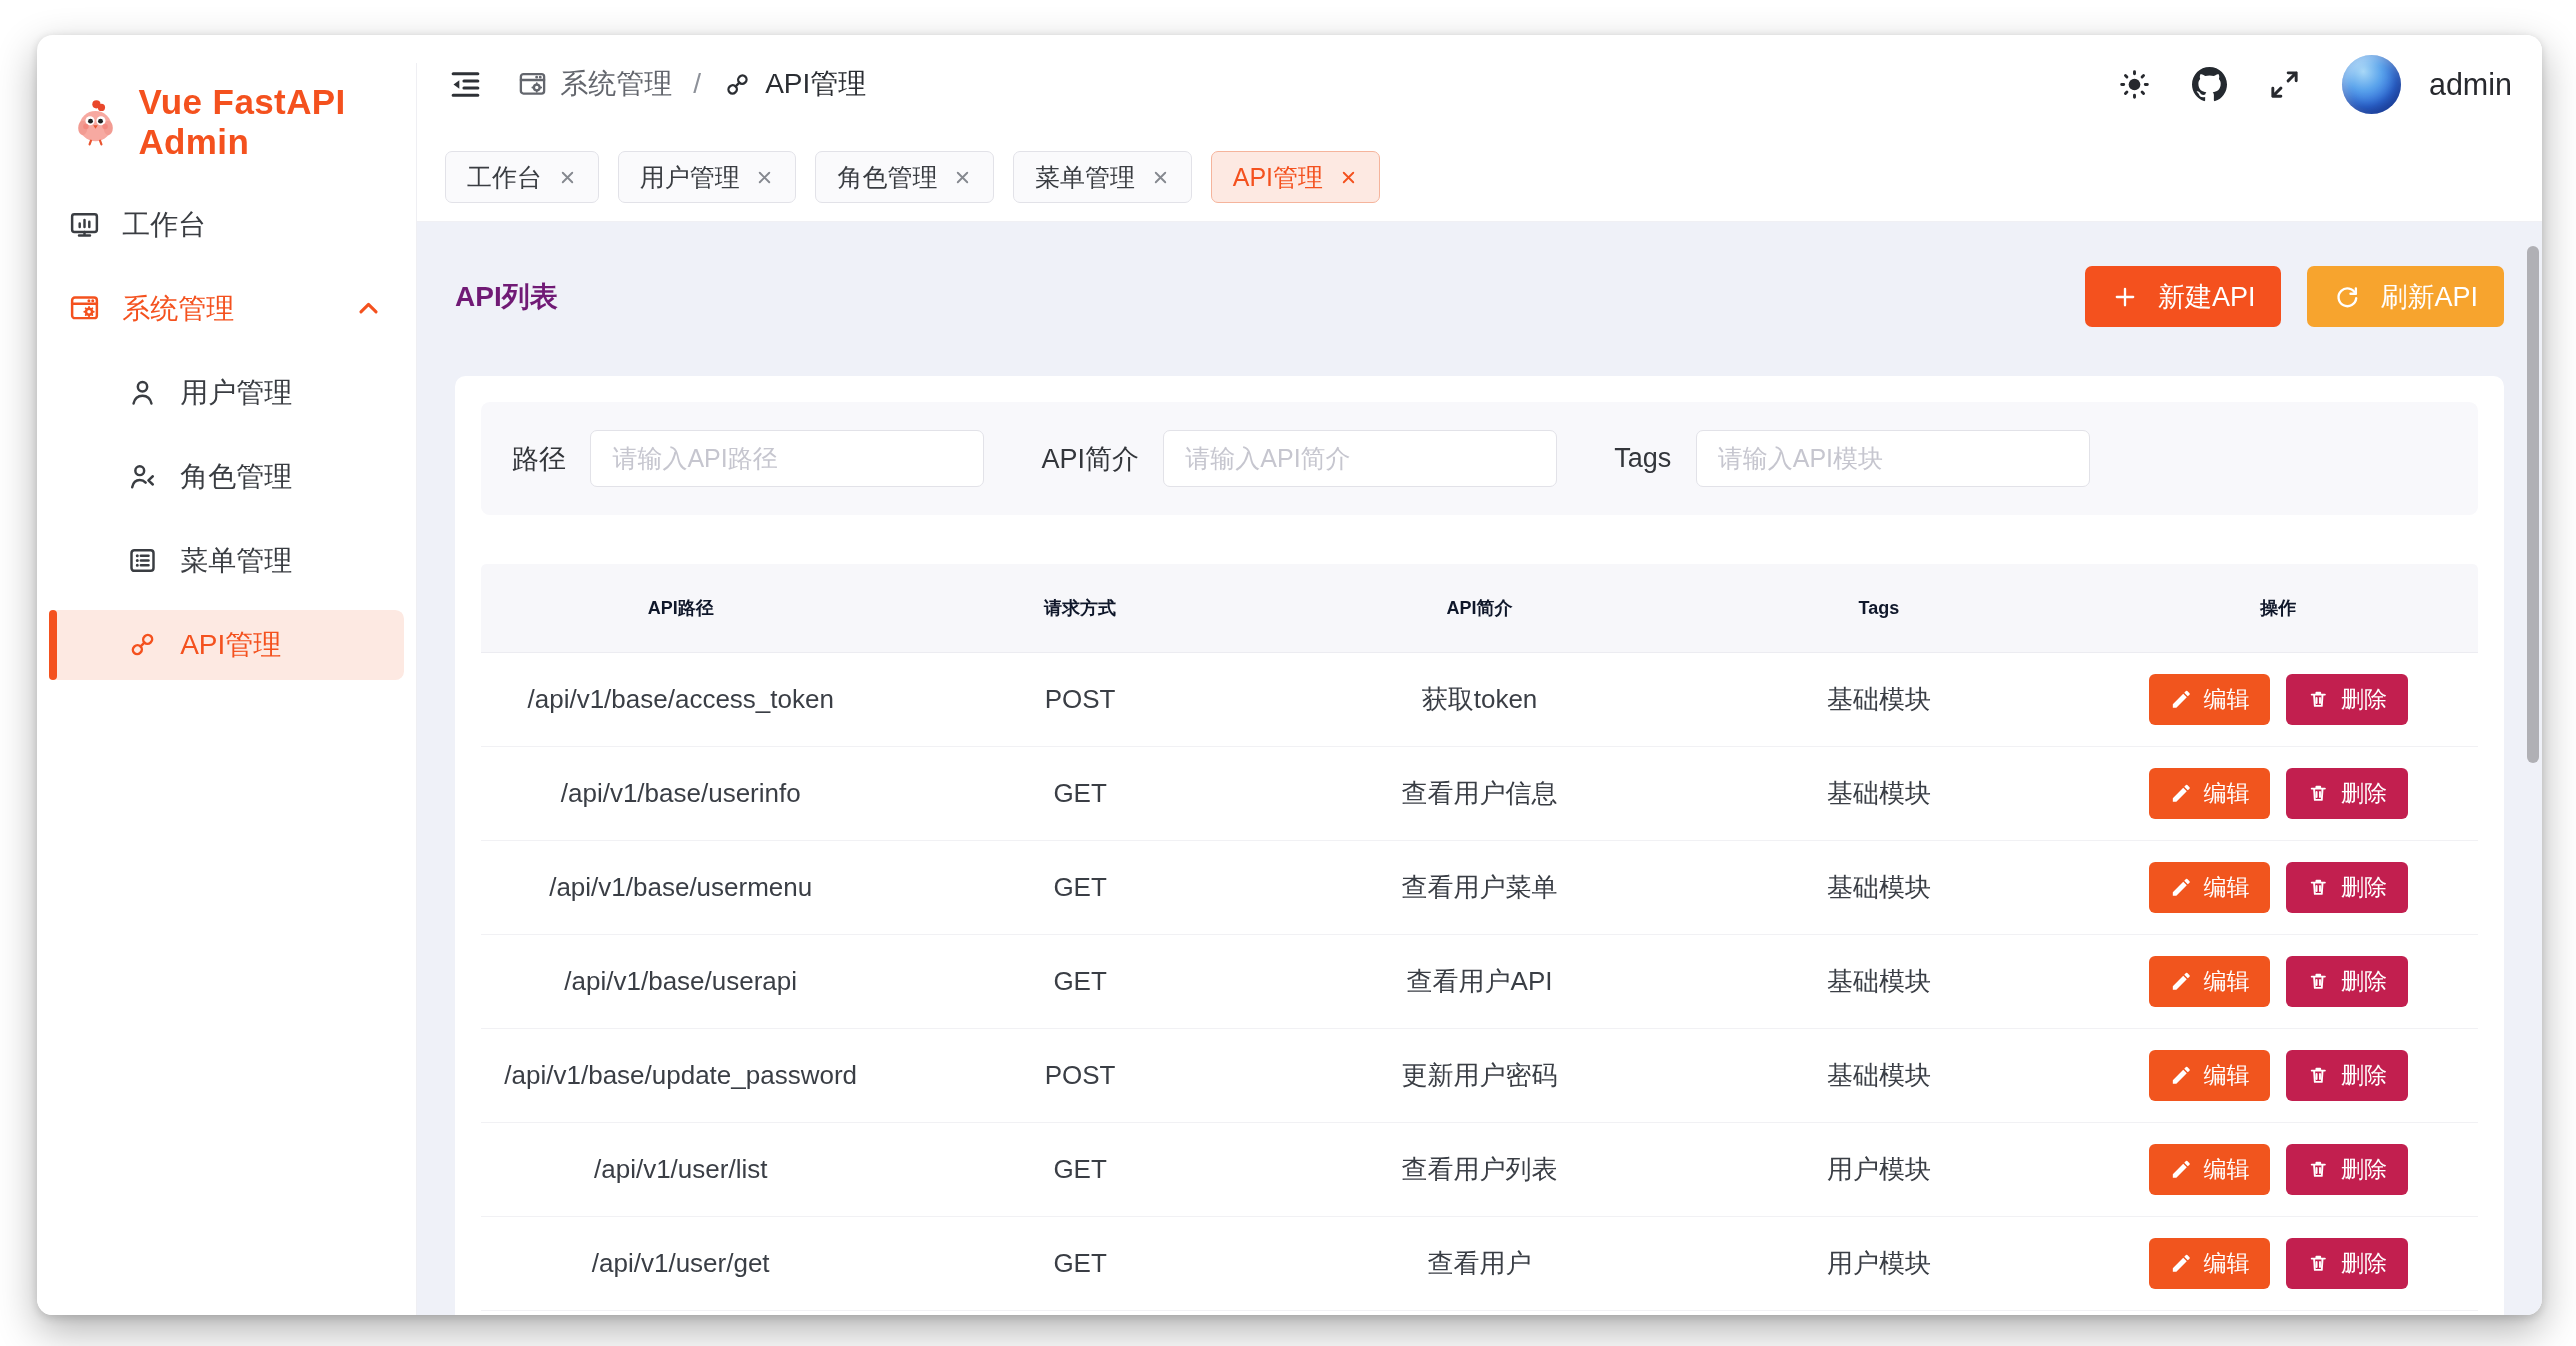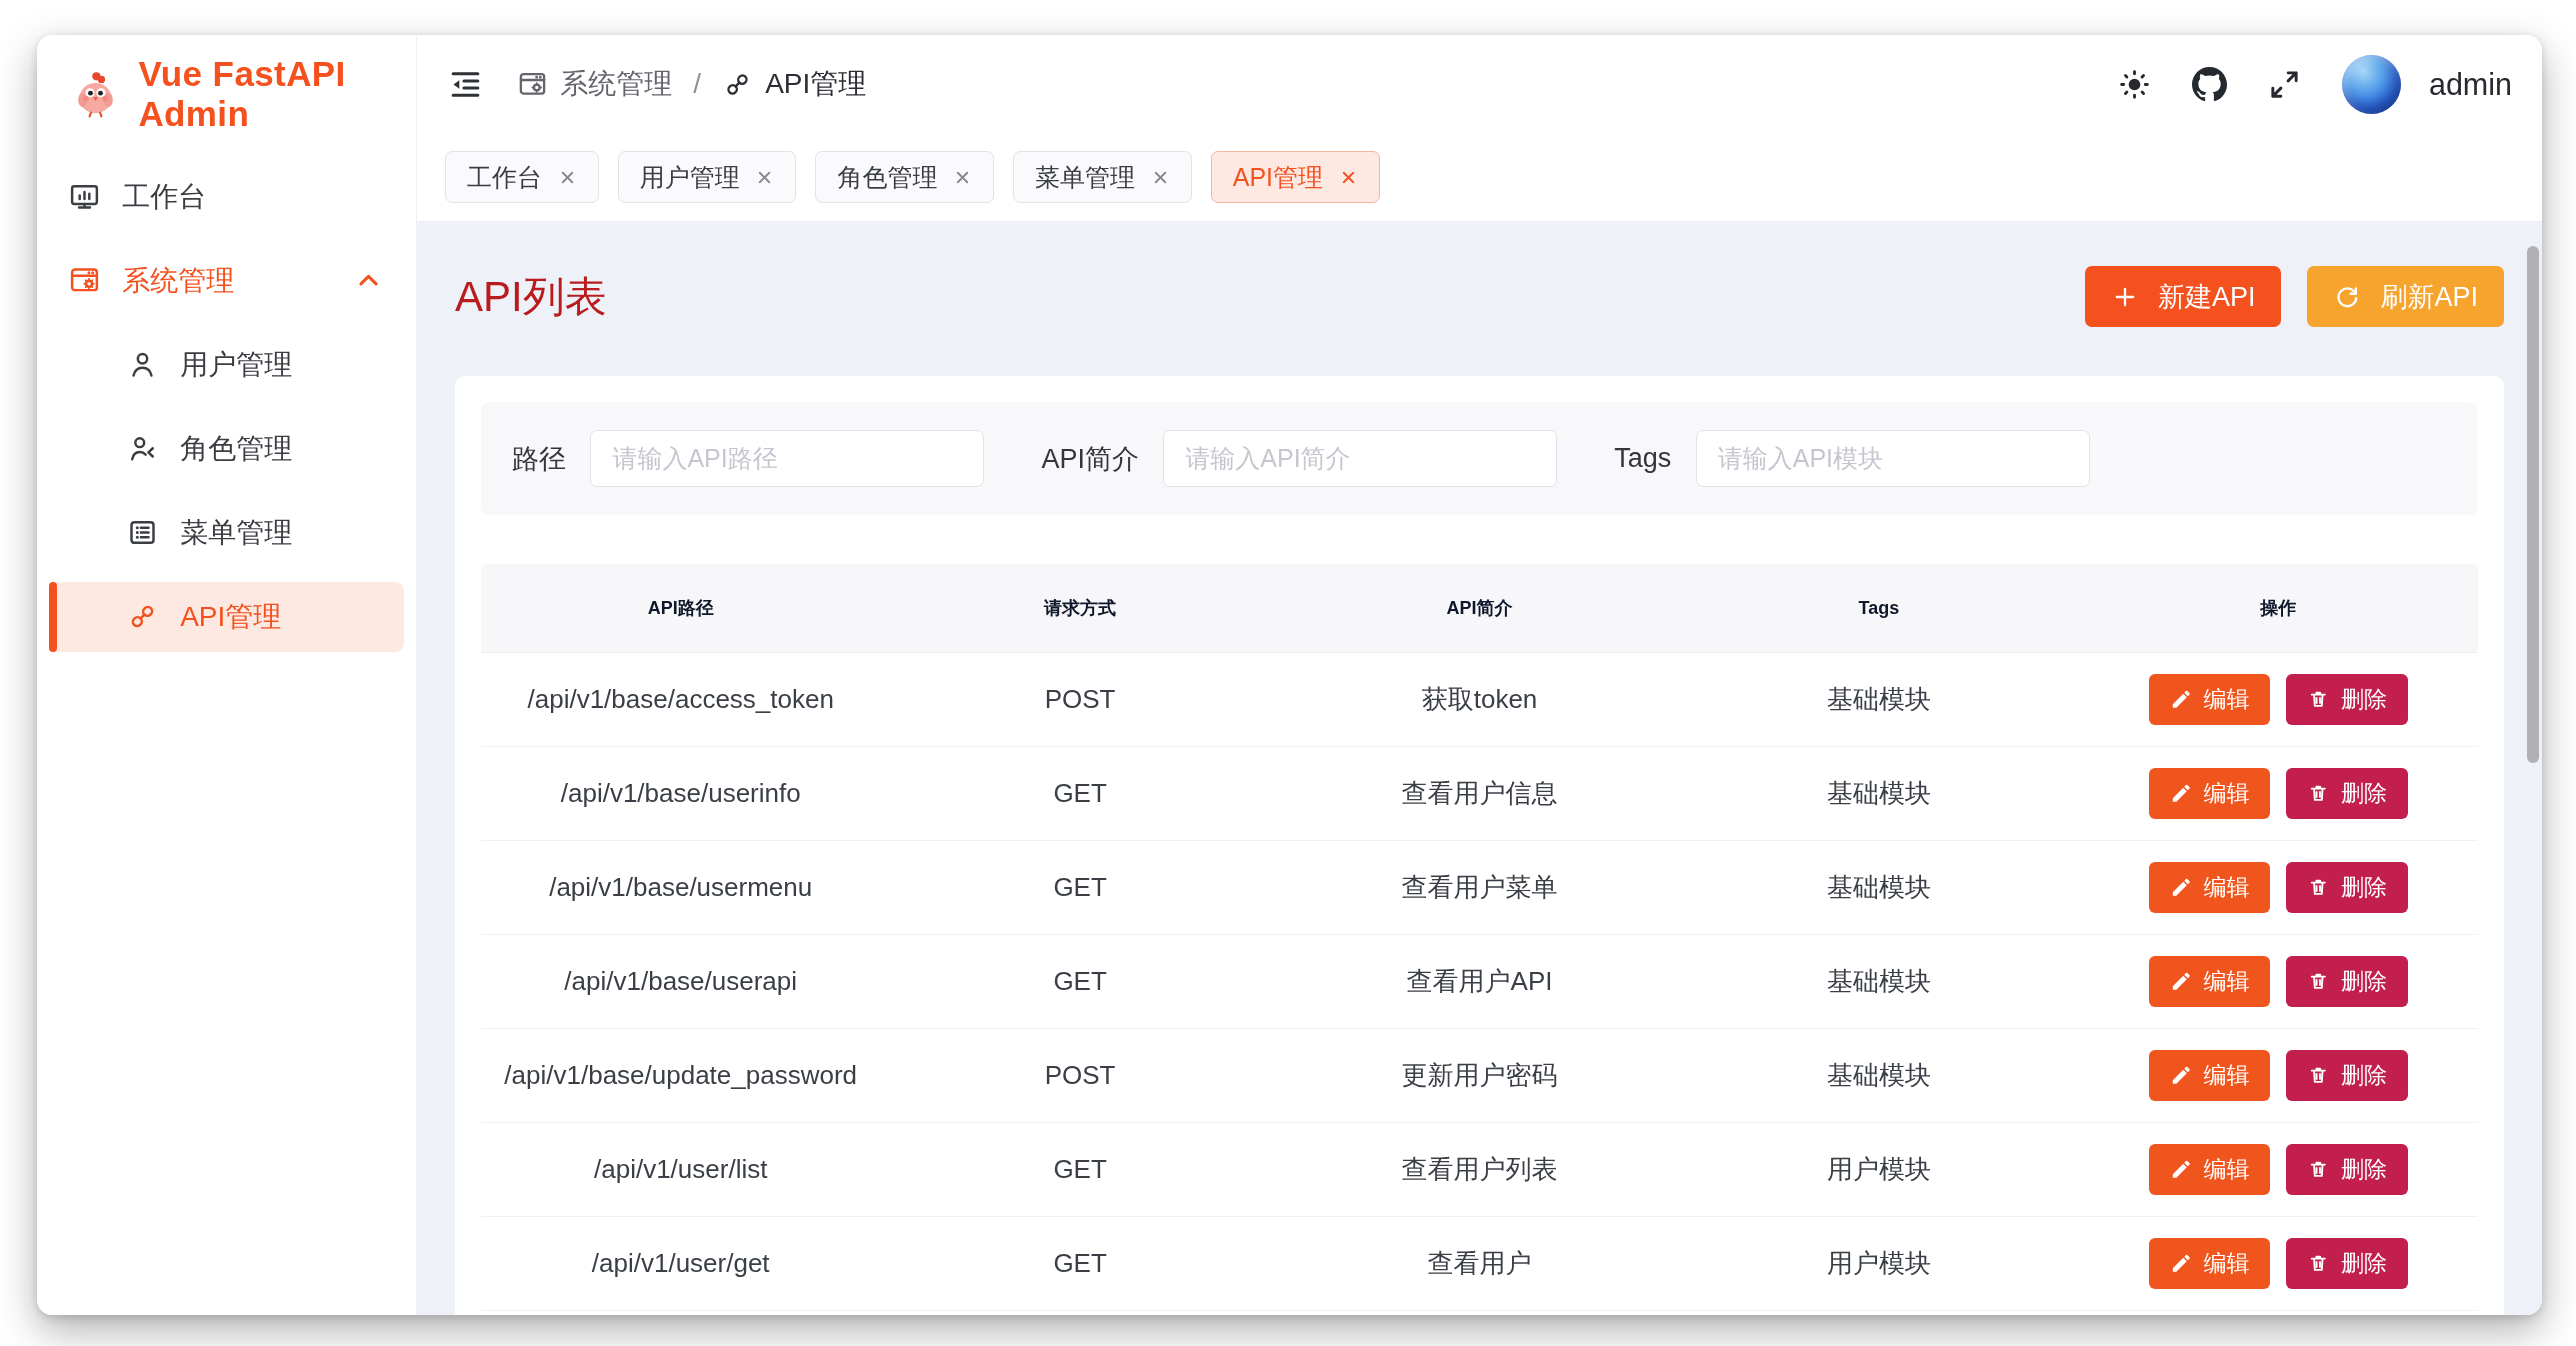--- a/index.html
+++ b/index.html
@@ -12,21 +12,21 @@
   .window {
     position: absolute; left: 37px; top: 35px; width: 2505px; height: 1280px;
     background: #fff; border-radius: 15.7px; overflow: hidden;
     box-shadow: 0 2.6px 8.7px rgba(0,0,0,0.14), 0 15.7px 40px rgba(0,0,0,0.30);
     display: flex;
   }
   .ic { display: inline-block; flex: none; }
   svg.ic { stroke: currentColor; fill: none; stroke-width: 1.8; stroke-linecap: round; stroke-linejoin: round; }
 
   
-  .sidebar { width: 380px; flex: none; border-right: 1.7px solid #efeff3; background: #fff; }
+  .sidebar { width: 380px; flex: none; border-right: 1.7px solid #efeff3; background: #fff; margin-top: 28px; }
   .logo { height: 118px; display: flex; align-items: center; gap: 17.4px; padding-left: 33px; }
   .logo-title { font-size: 35px; font-weight: 700; color: #F4511E; letter-spacing: 0.4px; }
   .menu { padding: 8.7px 12.2px; }
   .menu-item {
     position: relative; height: 70px; margin-bottom: 14px; border-radius: 8.7px;
     display: flex; align-items: center; gap: 21px; padding: 0 19px;
     font-size: 28px; color: #3a3d42; cursor: pointer;
   }
   .menu-item svg.ic { width: 33px; height: 33px; }
   .menu-item.sub { padding-left: 77px; }
@@ -63,21 +63,21 @@
     height: 52px; padding: 0 21px; border-radius: 7px; cursor: pointer;
     border: 1.7px solid #e2e2e8; background: #fafafc;
     display: flex; align-items: center; gap: 15.7px; font-size: 25px; color: #3a3d42;
   }
   .tab .tab-close { width: 19px; height: 19px; color: #85888f; }
   .tab.active { background: #FDE9E2; border-color: #f5b49c; color: #F4511E; }
   .tab.active .tab-close { color: #F4511E; }
 
   .content { flex: 1; background: #eff1f8; padding: 0 38px; overflow: hidden; }
   .page-head { display: flex; align-items: center; justify-content: space-between; margin: 44px 0 49px; height: 61px; }
-  .page-title { font-size: 42px; font-weight: 400; color: #b91c1c; }
+  .page-title { font-size: 28px; font-weight: 700; color: #701a75; }
   .head-buttons { display: flex; gap: 26px; }
   .btn { display: inline-flex; align-items: center; justify-content: center; gap: 19px; border: none; cursor: pointer;
          border-radius: 7px; height: 61px; padding: 0 26px; font-size: 27px; color: #fff;
          font-family: inherit; }
   .btn svg.ic { width: 28px; height: 28px; stroke-width: 2; }
   .btn-create { background: #F4511E; }
   .btn-refresh { background: #F7A42E; }
 
   .card { background: #fff; border-radius: 10.5px; padding: 26px; }
   .filterbar { background: #f8f8fb; border-radius: 8.7px; padding: 28px 31px; display: flex; align-items: center; }

